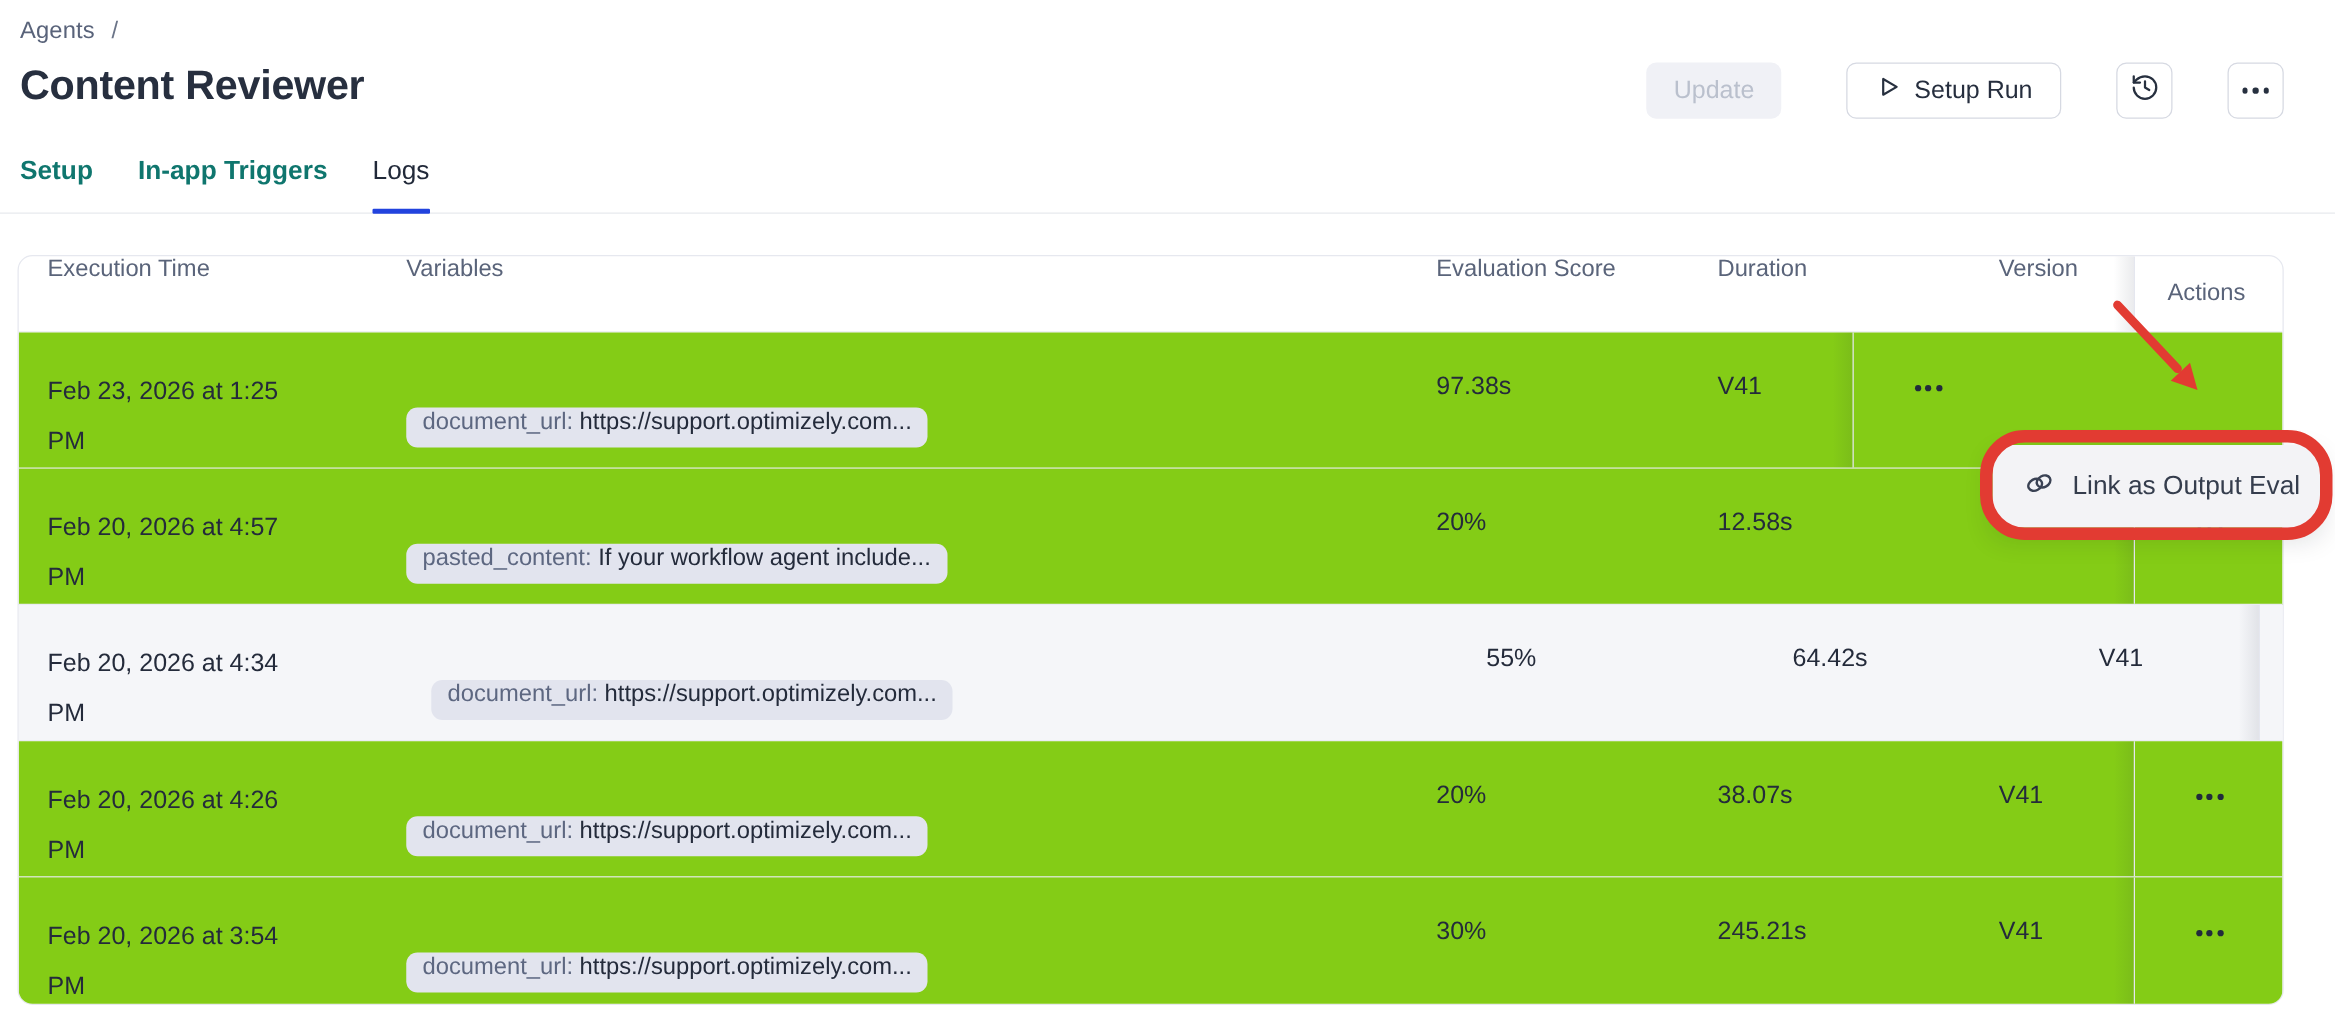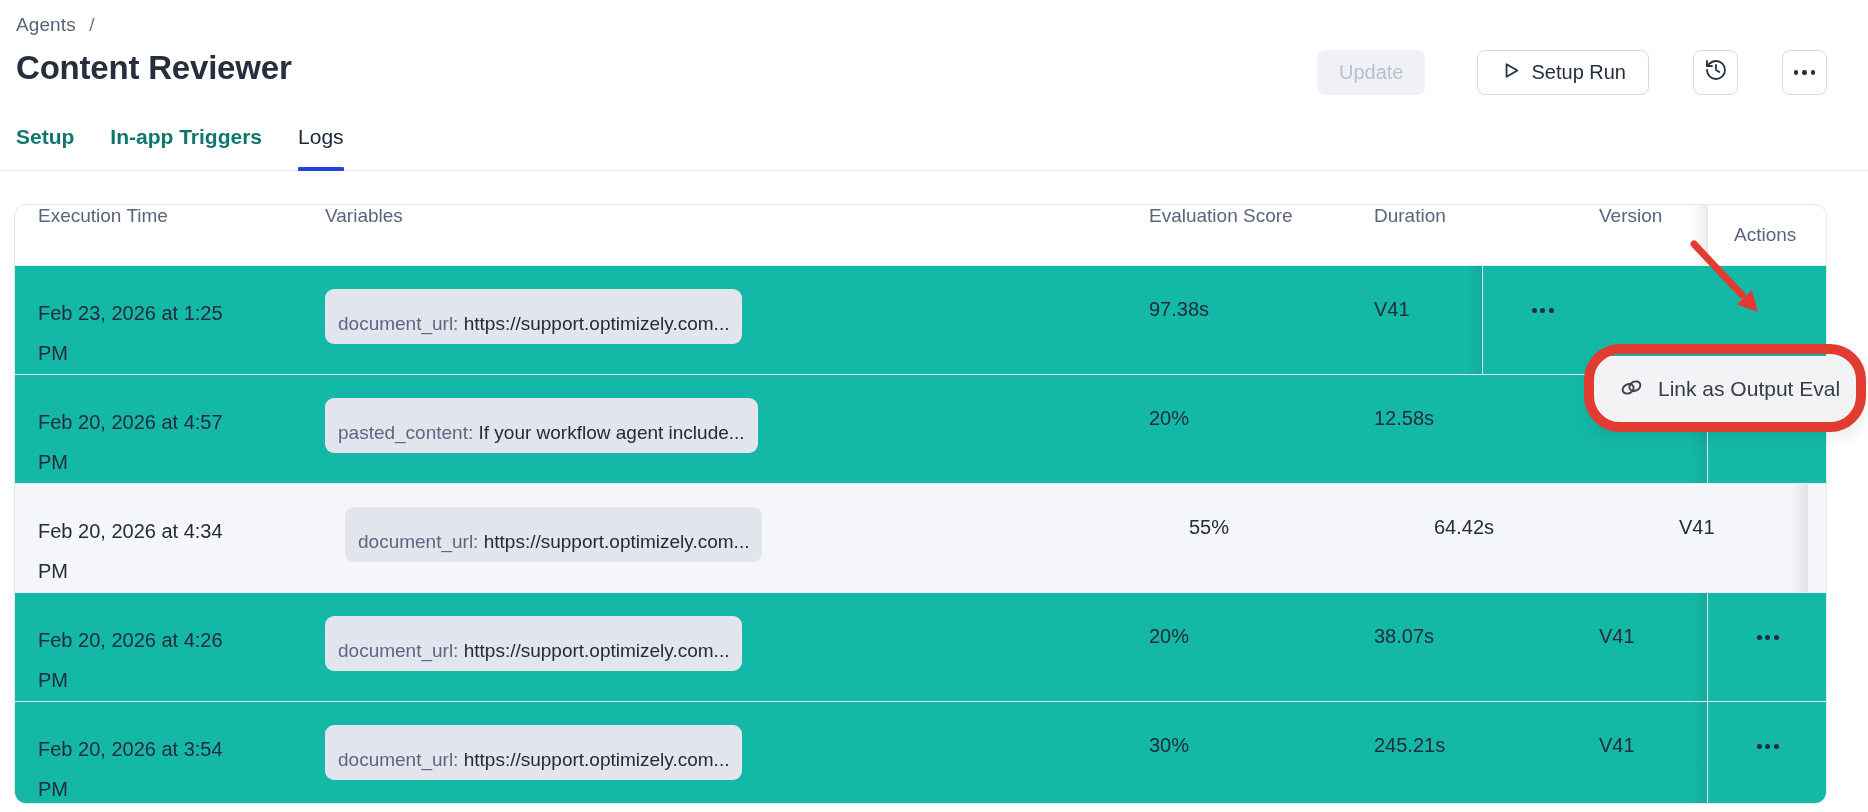--- a/index.html
+++ b/index.html
@@ -36,40 +36,40 @@
   .tab.active { color: #212939; font-weight: 500; }
   .tab.active::after { content: ""; position: absolute; left: 0; right: 0; bottom: -1px; height: 4px;
                        background: #2243de; border-radius: 1px; }
 
   
   .card { margin: 33px 0 0 14px; width: 1813px; height: 600px;
           border: 1px solid #e6e8ef; border-radius: 12px; background: #fff; overflow: hidden; position: relative; }
   .t-head, .t-row { display: flex; width: 100%; }
   .t-head { height: 61px; border-bottom: 1px solid #e9ebf1; align-items: flex-start; }
   .t-head .cell { font-size: 19px; color: #5a647a; }
-  .t-row { height: 109px; border-bottom: 1px solid #eaecf2; background: #14b8a6; cursor: pointer; }
+  .t-row { height: 109px; border-bottom: 1px solid #eaecf2; background: #84cc16; cursor: pointer; }
   .t-row.highlighted { background: #f5f6f9; gap: 20px; }
   .cell { flex: none; padding-left: 14px; }
   .c-time    { width: 296px; padding-left: 23px; }
   .c-vars    { width: 824px; }
   .c-score   { width: 225px; }
   .c-dur     { width: 225px; }
   .c-ver     { width: 122px; }
   .c-actions { width: 120px; position: relative; border-left: 1px solid #e5e7ef; padding-left: 0; }
   .c-actions::before { content: ""; position: absolute; left: -17px; top: 0; bottom: 0; width: 16px;
                        background: linear-gradient(to left, rgba(30,38,60,.09), rgba(30,38,60,0)); }
   .t-head .c-actions { height: 100%; display: flex; align-items: center; padding-left: 26px; }
 
   .t-row .cell { padding-top: 32px; font-size: 20px; color: #242b3b; }
   .t-row .c-time { padding-top: 27px; line-height: 40px; max-width: 296px; padding-right: 60px; }
   .t-row .c-vars { padding-top: 23px; }
   .t-row .c-actions { padding-top: 38px; display: flex; justify-content: center; align-items: flex-start; }
 
   .chip { display: inline-block; max-width: 790px; background: #e2e4ee; border-radius: 9px;
-          padding: 24px 13px 9px; font-size: 19px; white-space: nowrap; overflow: hidden; }
+          padding: 1px 13px 9px; font-size: 19px; white-space: nowrap; overflow: hidden; margin-top: 37px; }
   .chip .chip-name { color: #5d6781; }
   .chip .chip-value { color: #242b3b; }
 
   .row-dots { display: inline-flex; gap: 3.5px; background: none; border: none; cursor: pointer; padding: 4px 2px; }
   .row-dots .dot { width: 5px; height: 5px; background: #222b3c; }
 
   
   .context-menu { position: absolute; left: 1594px; top: 356px; width: 262px; height: 66px; z-index: 40;
                   background: #f3f3f6; border-radius: 10px; box-shadow: 0 8px 22px rgba(20,24,40,.16);
                   display: flex; align-items: center; gap: 13px; padding-left: 24px; cursor: pointer; }

